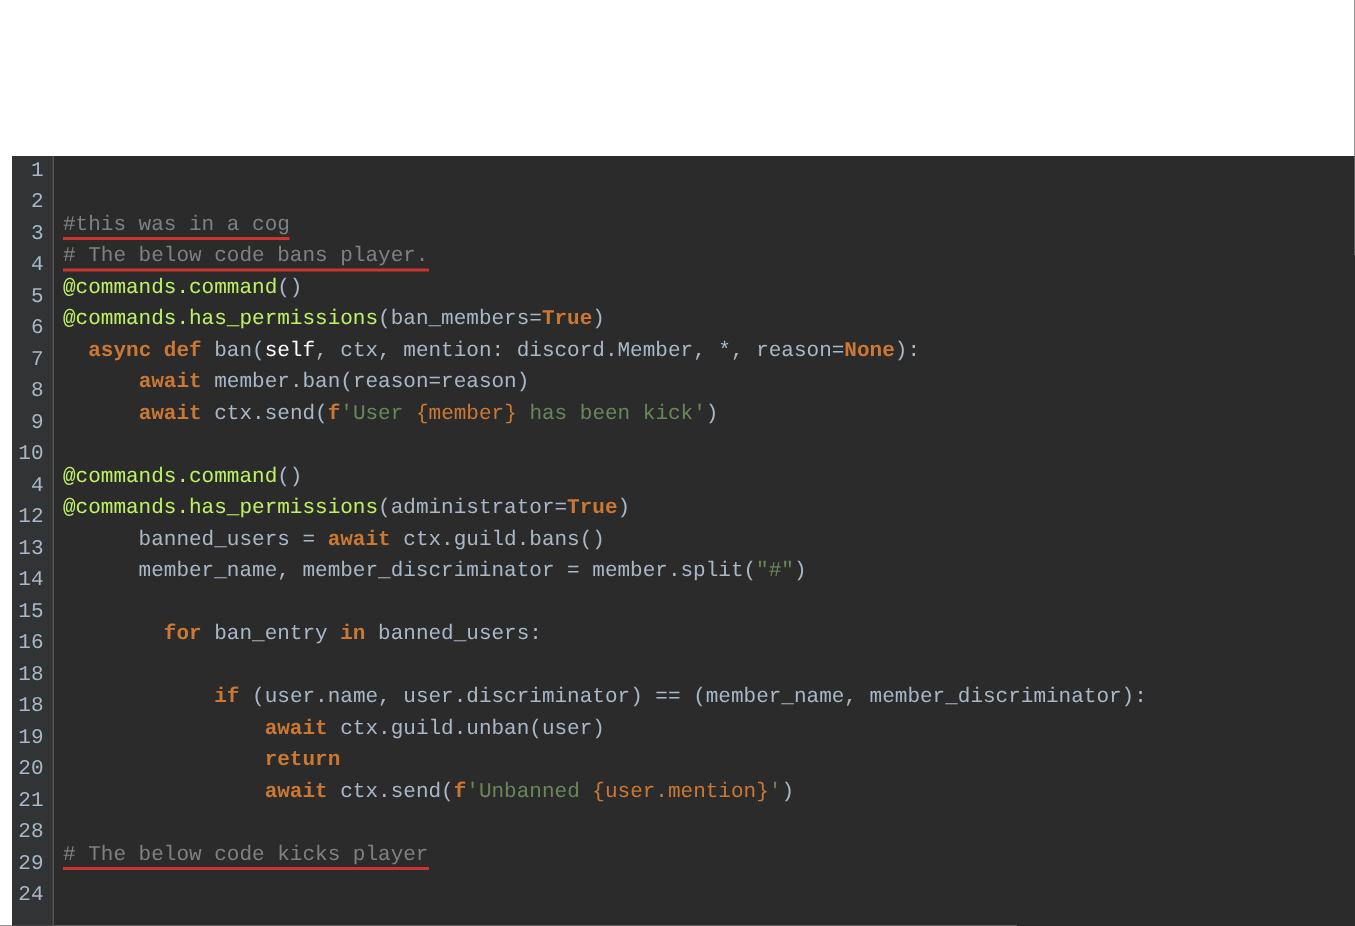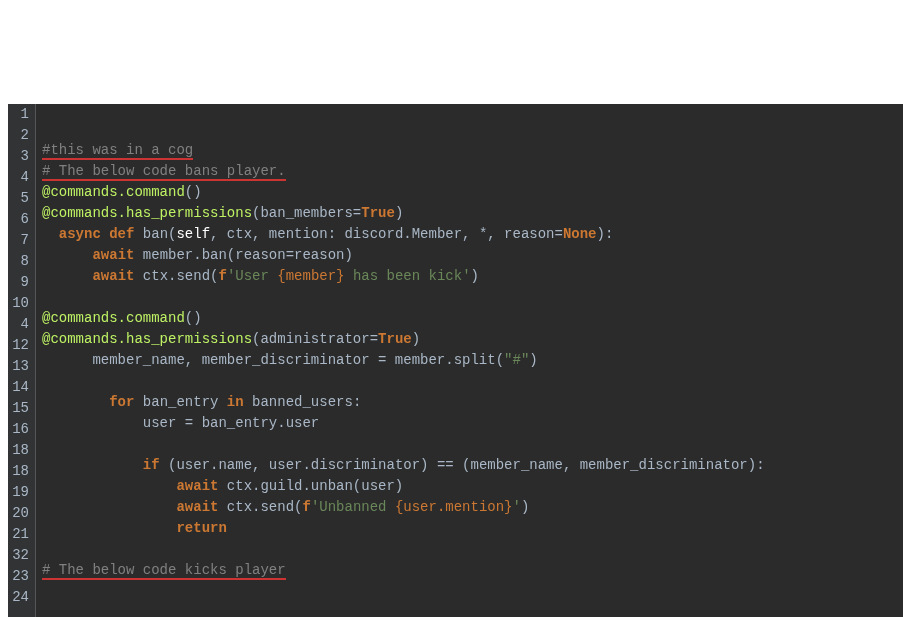--- a/index.html
+++ b/index.html
@@ -74,40 +74,40 @@
       <div class="gutter-line">12</div>
       <div class="gutter-line">13</div>
       <div class="gutter-line">14</div>
       <div class="gutter-line">15</div>
       <div class="gutter-line">16</div>
       <div class="gutter-line">18</div>
       <div class="gutter-line">18</div>
       <div class="gutter-line">19</div>
       <div class="gutter-line">20</div>
       <div class="gutter-line">21</div>
-      <div class="gutter-line">32</div>
-      <div class="gutter-line">23</div>
+      <div class="gutter-line">28</div>
+      <div class="gutter-line">29</div>
       <div class="gutter-line">24</div>
     </div>
   <div class="code" id="code">
       <div class="code-line"><span class="comment underline-red">#this was in a cog</span></div>
       <div class="code-line"><span class="comment underline-red"># The below code bans player.</span></div>
       <div class="code-line"><span class="decor">@commands.command</span><span class="punct">()</span></div>
       <div class="code-line"><span class="decor">@commands.has_permissions</span><span class="punct">(ban_members=</span><span class="keyword">True</span><span class="punct">)</span></div>
       <div class="code-line"><span>  </span><span class="keyword">async def </span><span>ban(</span><span class="builtin">self</span><span>, ctx, mention: discord.Member, *, reason=</span><span class="keyword">None</span><span>):</span></div>
       <div class="code-line"><span>      </span><span class="keyword">await </span><span>member.ban(reason=reason)</span></div>
       <div class="code-line"><span>      </span><span class="keyword">await </span><span>ctx.send(</span><span class="keyword">f</span><span class="string">'User </span><span class="fstr-ex">{member}</span><span class="string"> has been kick'</span><span>)</span></div>
       <div class="code-line"><span></span></div>
       <div class="code-line"><span class="decor">@commands.command</span><span class="punct">()</span></div>
       <div class="code-line"><span class="decor">@commands.has_permissions</span><span class="punct">(administrator=</span><span class="keyword">True</span><span class="punct">)</span></div>
+      <div class="code-line"><span>      banned_users = </span><span class="keyword">await </span><span>ctx.guild.bans()</span></div>
       <div class="code-line"><span>      member_name, member_discriminator = member.split(</span><span class="string">"#"</span><span>)</span></div>
       <div class="code-line"><span></span></div>
       <div class="code-line"><span>        </span><span class="keyword">for </span><span>ban_entry </span><span class="keyword">in </span><span>banned_users:</span></div>
-      <div class="code-line"><span>            user = ban_entry.user</span></div>
       <div class="code-line"><span></span></div>
       <div class="code-line"><span>            </span><span class="keyword">if </span><span>(user.name, user.discriminator) == (member_name, member_discriminator):</span></div>
       <div class="code-line"><span>                </span><span class="keyword">await </span><span>ctx.guild.unban(user)</span></div>
+      <div class="code-line"><span>                </span><span class="keyword">return</span></div>
       <div class="code-line"><span>                </span><span class="keyword">await </span><span>ctx.send(</span><span class="keyword">f</span><span class="string">'Unbanned </span><span class="fstr-ex">{user.mention}</span><span class="string">'</span><span>)</span></div>
-      <div class="code-line"><span>                </span><span class="keyword">return</span></div>
       <div class="code-line"><span></span></div>
       <div class="code-line"><span class="comment underline-red"># The below code kicks player</span></div>
     </div>
 </div>
 
 </body></html>

